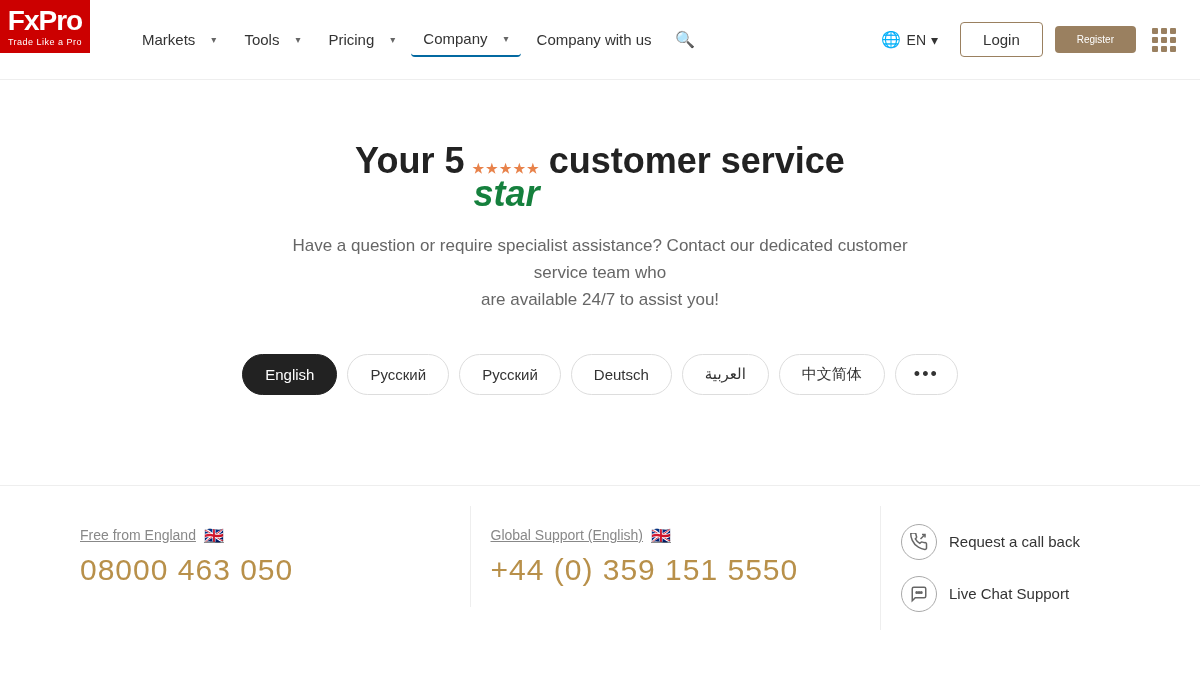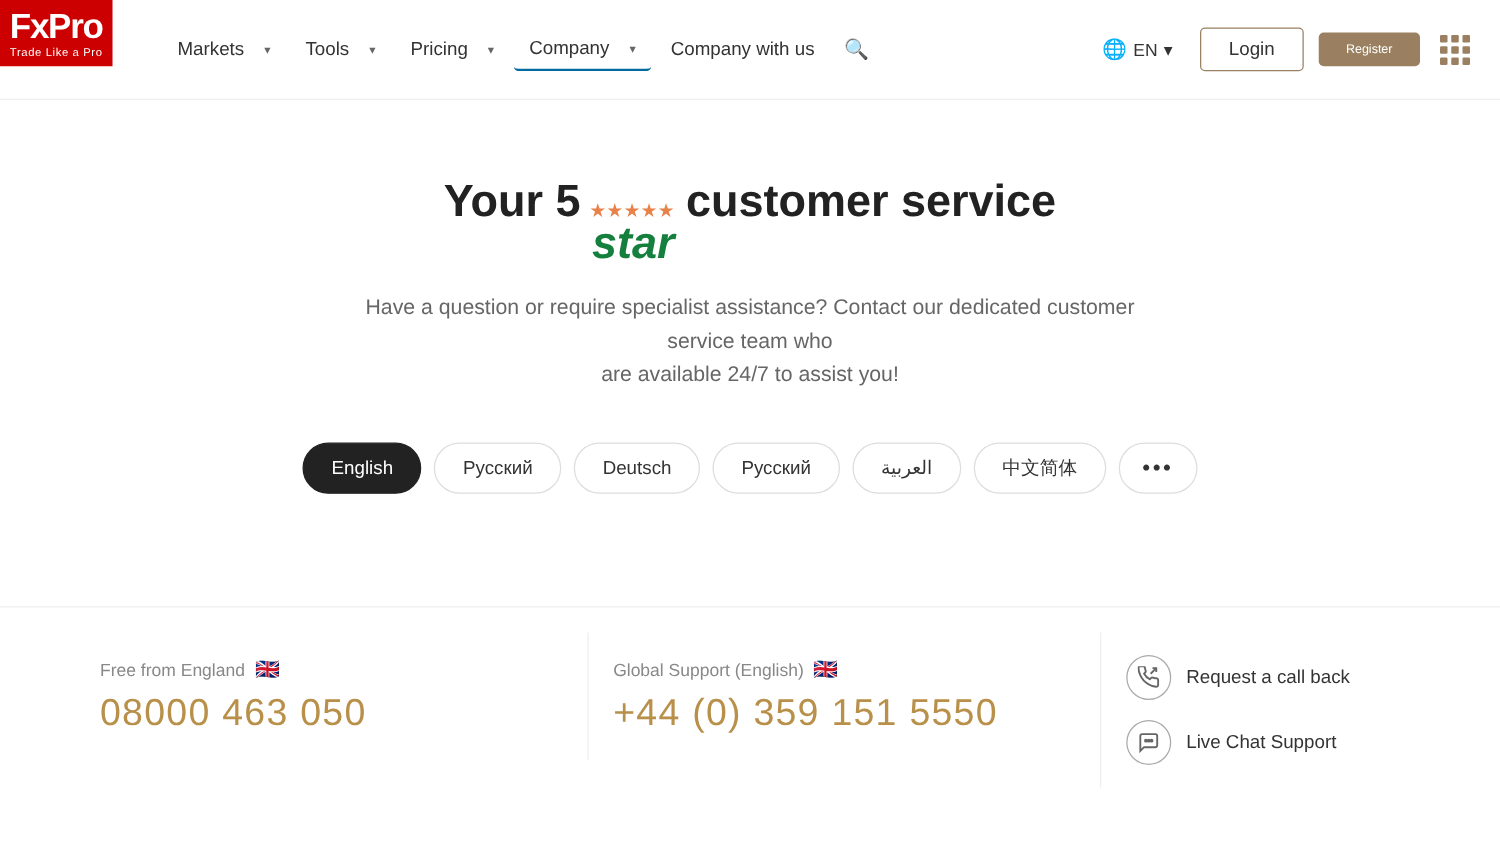--- a/index.html
+++ b/index.html
@@ -219,20 +219,21 @@
     .contact-card + .contact-card {
       border-left: 1px solid #eee;
     }
     .contact-label {
       font-size: 14px;
       color: #888;
       margin-bottom: 8px;
       display: flex;
       align-items: center;
       gap: 8px;
+      text-decoration: underline;
     }
     .flag {
       font-size: 16px;
     }
     .contact-number {
       font-size: 30px;
       font-weight: 400;
       color: #b8904a;
       letter-spacing: 1px;
     }
@@ -330,22 +331,22 @@
   </div>
 
   <p class="hero-description">
     <span>Have a question or require specialist assistance? Contact our dedicated customer service team who</span><br>
     <span>are available 24/7 to assist you!</span>
   </p>
 
   <div class="lang-pills">
     <button class="lang-pill active">English</button>
     <button class="lang-pill">Русский</button>
+    <button class="lang-pill">Русский</button>
     <button class="lang-pill">Deutsch</button>
-    <button class="lang-pill">Русский</button>
     <button class="lang-pill">العربية</button>
     <button class="lang-pill">中文简体</button>
     <button class="lang-pill dots">•••</button>
   </div>
 </main>
 
 <section class="contact-section">
   <div class="contact-card">
     <div class="contact-label">
       <span>Free from England</span>

